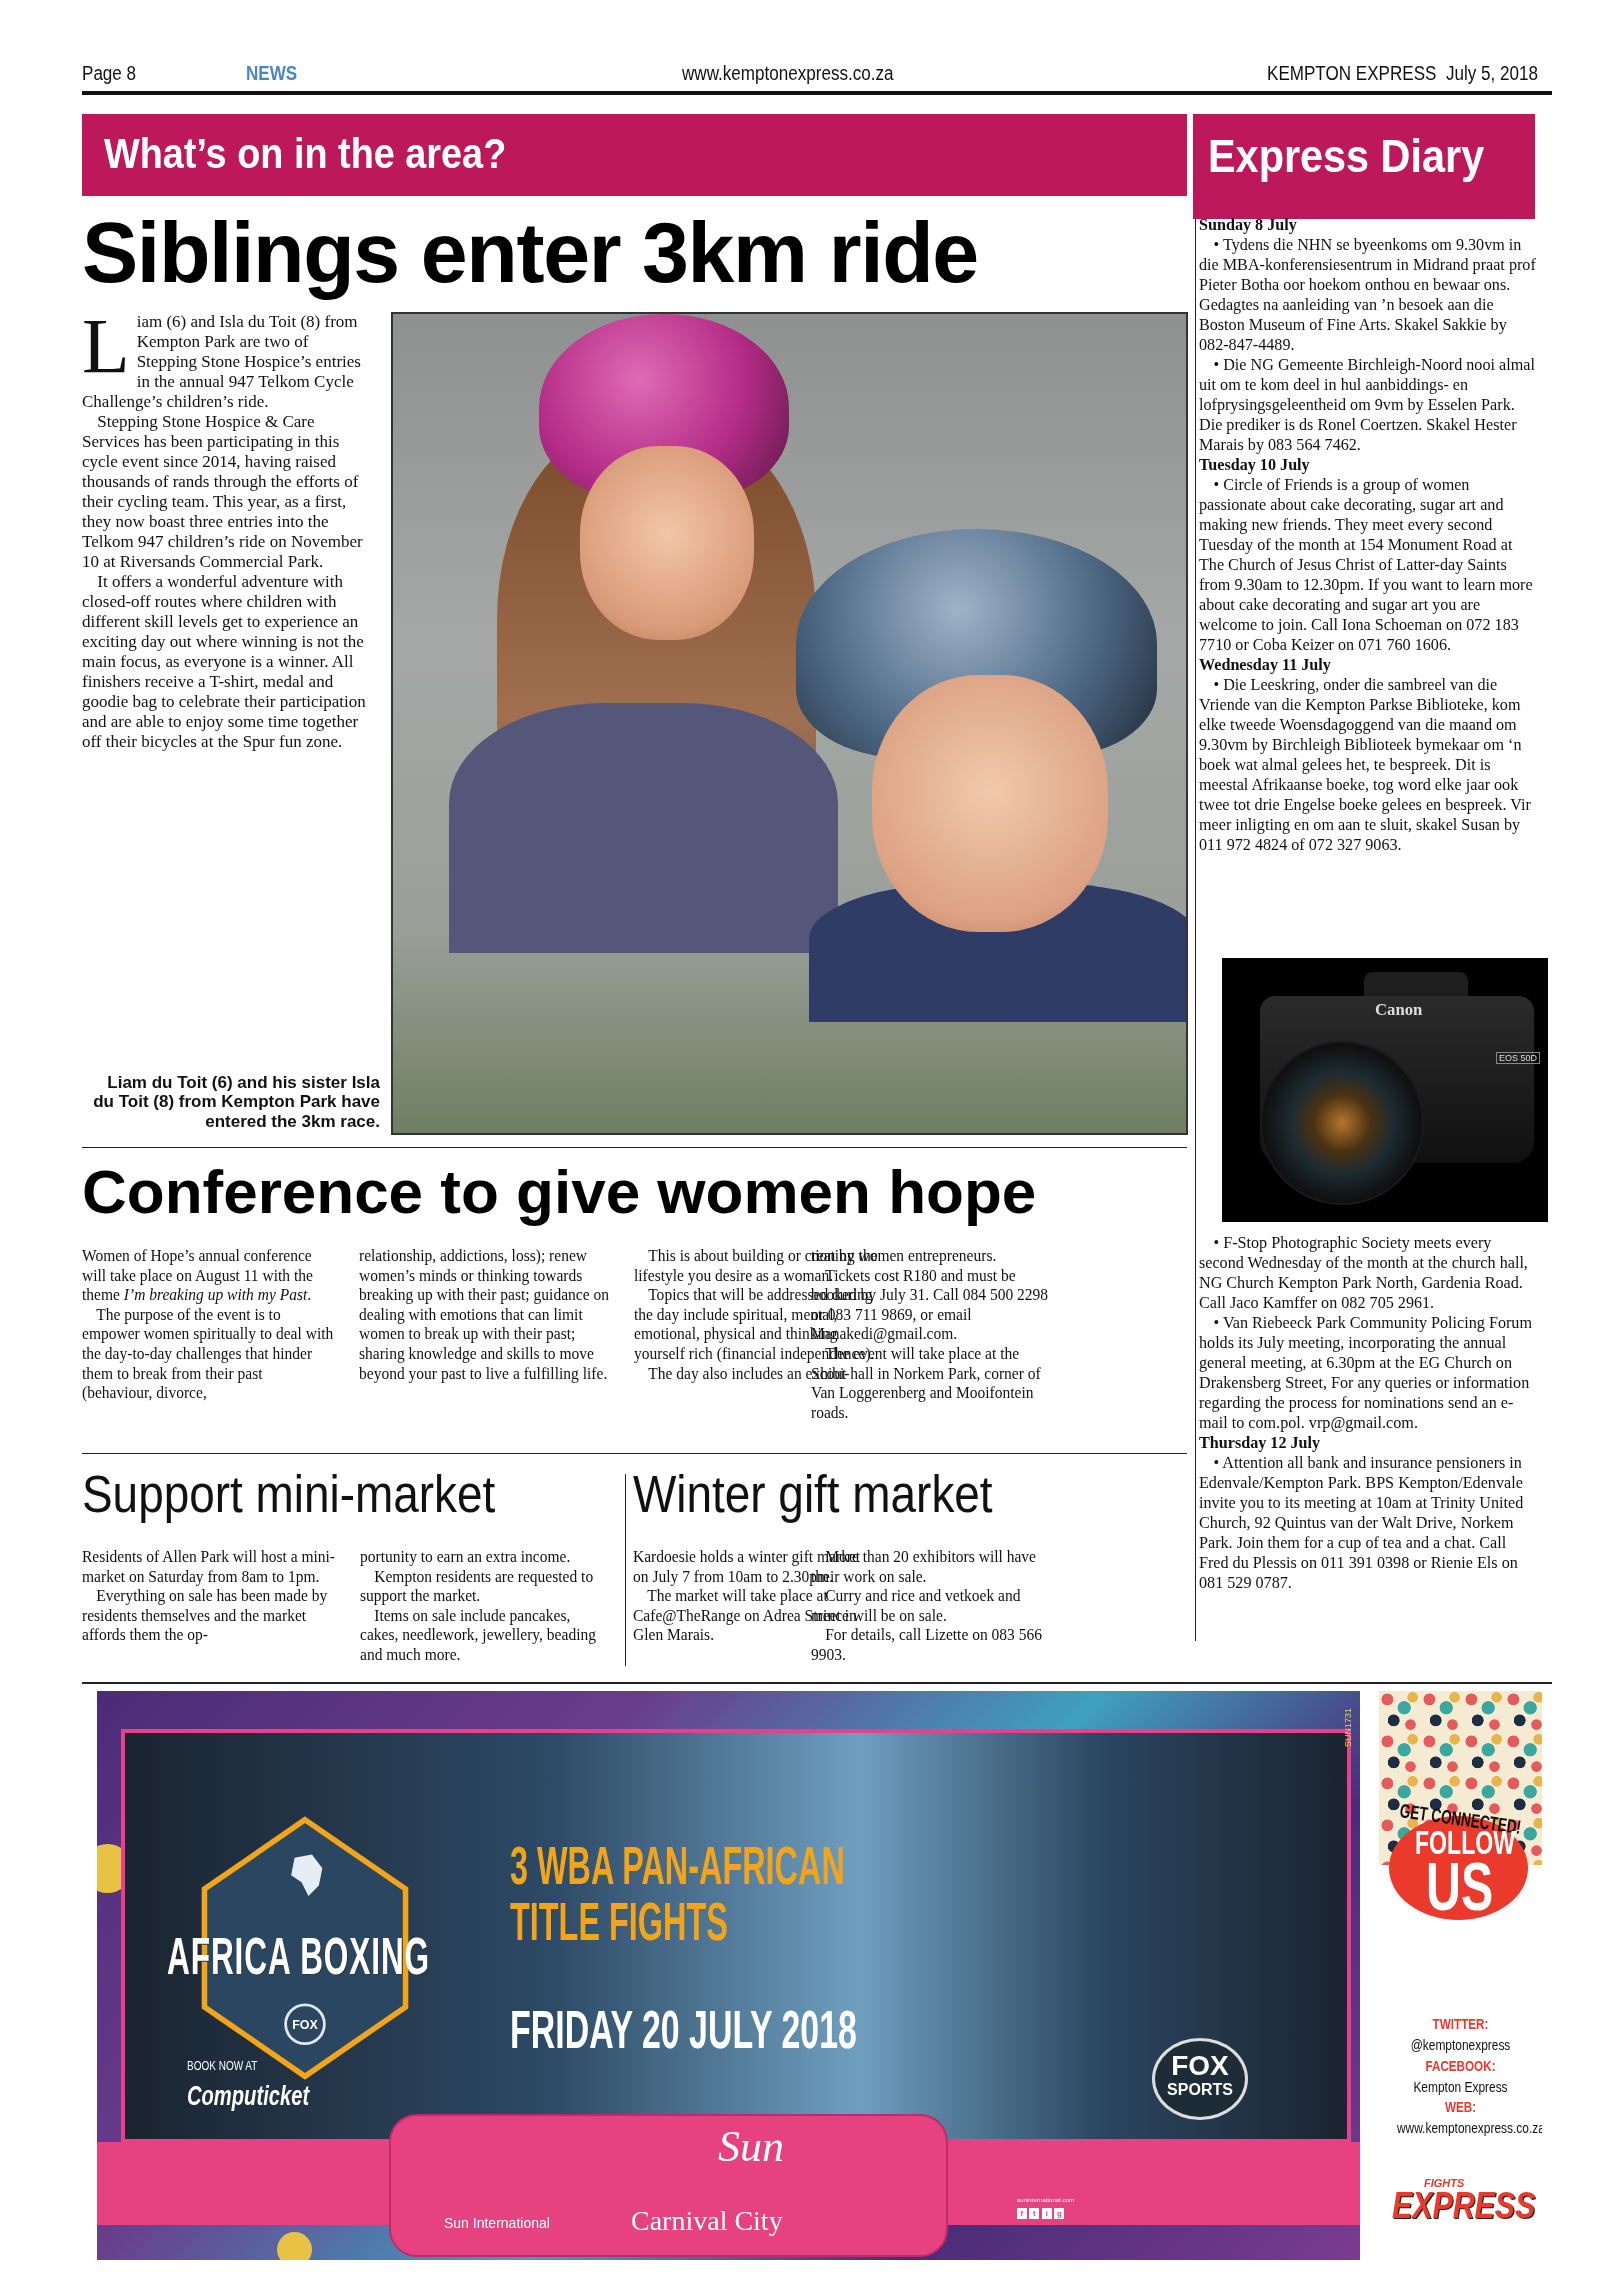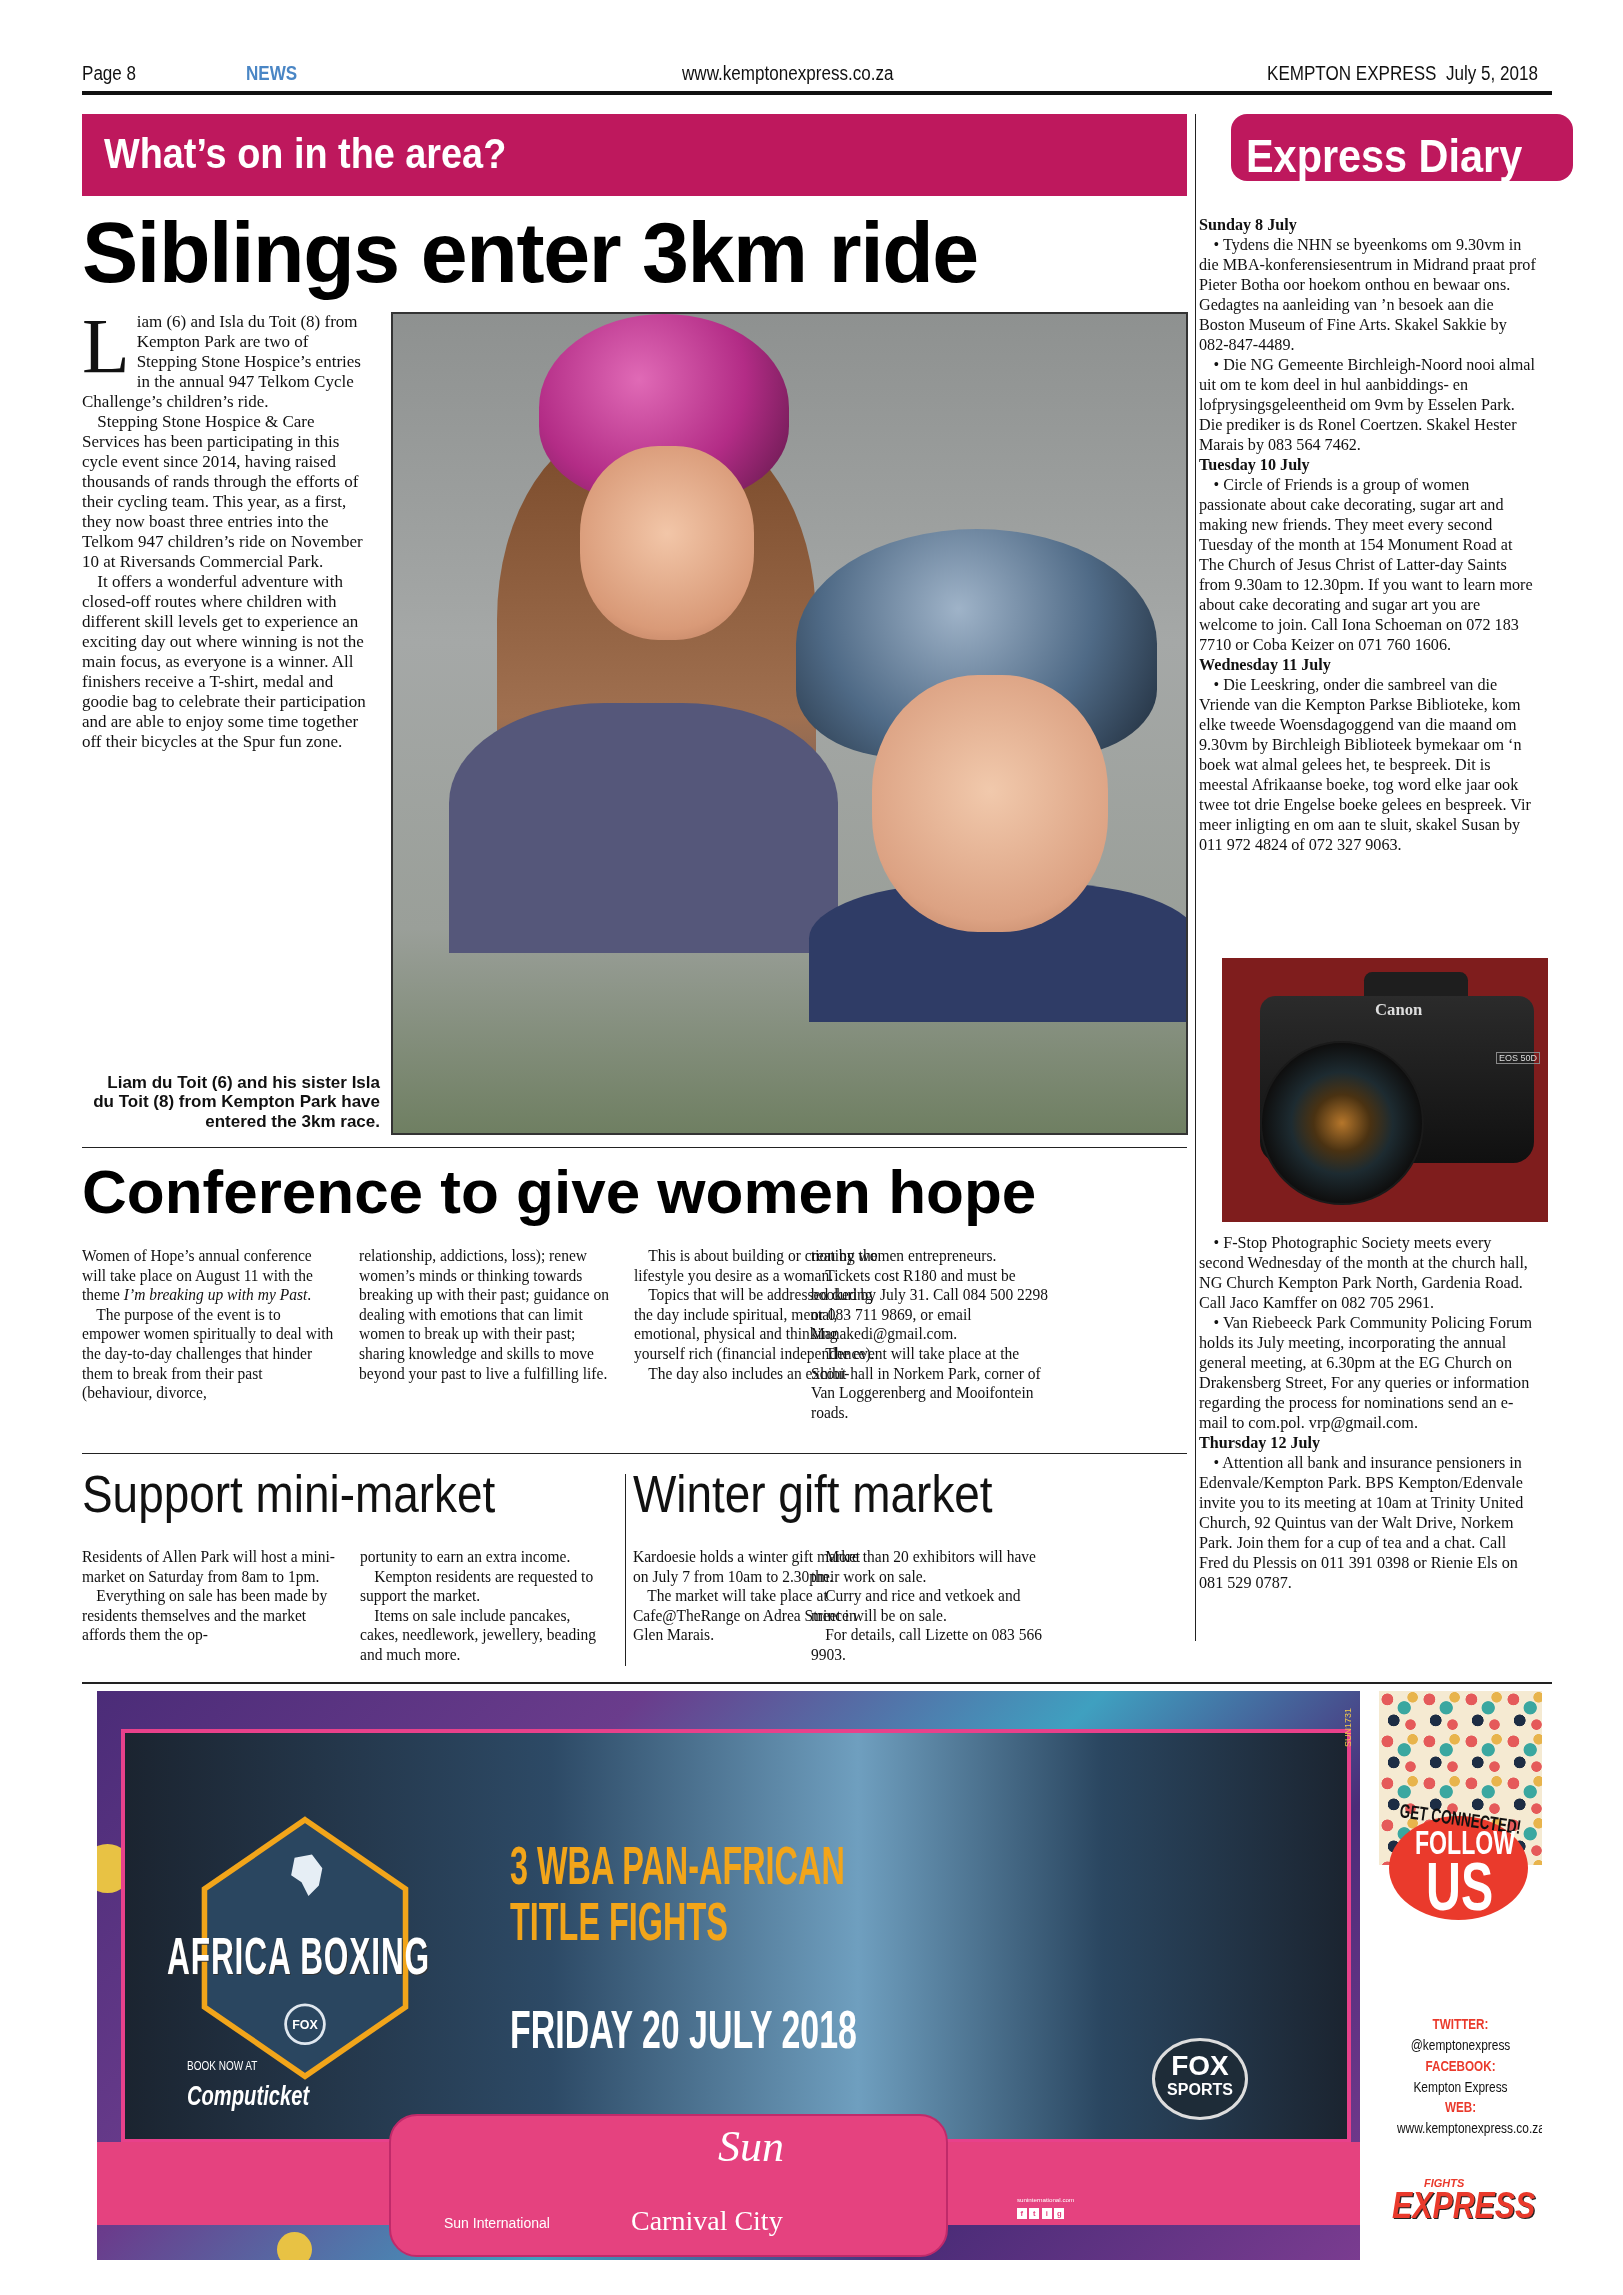--- a/index.html
+++ b/index.html
@@ -36,21 +36,21 @@
   .photo { background: linear-gradient(180deg, #8e9190 0%, #a5a8a7 40%, #9a9f99 75%, #6f7f62 100%); border: 2.1px solid #333; overflow: hidden; }
   .helmet-girl { position: absolute; left: 146px; top: 0px; width: 250px; height: 187px; border-radius: 50% 50% 40% 40%; background: radial-gradient(circle at 40% 35%, #e06ab6 0%, #b32c86 55%, #5a1746 100%); }
   .face-girl { position: absolute; left: 187px; top: 132px; width: 174px; height: 194px; border-radius: 45%; background: radial-gradient(circle at 50% 45%, #f2c6a8 0%, #d99a78 70%, #b47558 100%); }
   .hair-girl { position: absolute; left: 104px; top: 111px; width: 319px; height: 486px; border-radius: 40% 40% 20% 20%; background: linear-gradient(180deg, #7a4a2a, #a07050 60%, #4b4f66); }
   .body-girl { position: absolute; left: 56px; top: 389px; width: 389px; height: 250px; border-radius: 40% 40% 0 0; background: #55577a; }
   .helmet-boy { position: absolute; left: 403px; top: 215px; width: 361px; height: 229px; border-radius: 50% 50% 30% 30%; background: radial-gradient(circle at 45% 35%, #9fb3c8 0%, #4f6a86 55%, #1e2a38 100%); }
   .face-boy { position: absolute; left: 479px; top: 361px; width: 236px; height: 257px; border-radius: 45%; background: radial-gradient(circle at 50% 45%, #f1c9ac 0%, #dca283 70%, #b87b5d 100%); }
   .body-boy { position: absolute; left: 416px; top: 569px; width: 389px; height: 139px; border-radius: 40% 40% 0 0; background: #2f3c66; }
 
   
-  .camera { background: #7f1d1d; }
+  .camera { background: #000000; }
   .cam-body { position: absolute; left: 38px; top: 38px; width: 274px; height: 167px; background: linear-gradient(180deg,#2b2b2b,#101010); border-radius: 15.3px 15.3px 21px 21px; }
   .cam-prism { position: absolute; left: 142px; top: 14px; width: 104px; height: 42px; background: #1e1e1e; border-radius: 8.3px 8.3px 0 0; }
   .cam-lens { position: absolute; left: 38px; top: 83px; width: 160px; height: 160px; border-radius: 50%; background: radial-gradient(circle, #b5762b 0%, #4a3212 25%, #1d2b31 45%, #0f0f0f 70%, #2a2a2a 100%); border: 2.8px solid #1a1a1a; }
   .cam-brand { position: absolute; left: 153px; top: 42px; color: #ddd; font-weight: bold; font-size: 16.7px; font-family: "Liberation Serif", serif; }
   .cam-model { position: absolute; left: 274px; top: 94px; color: #ddd; font-size: 9px; font-family: "Liberation Sans", sans-serif; border: 0.7px solid #888; padding: 0.7px 2.1px; line-height: 9px; text-align: right; }
 
   
   .ad { background: linear-gradient(135deg, #4b2c78 0%, #6a3c8c 30%, #3fa0c0 55%, #4b2c78 75%, #7a3c90 100%); overflow: hidden; }
   .ad-inner { position: absolute; left: 24px; top: 38px; width: 1222px; height: 406px; border: 4.2px solid #e8418b; background: linear-gradient(90deg, #1b2430 0%, #2d4a66 35%, #6f9fbf 60%, #2a4660 80%, #1b2430 100%); }
   .ad-hexagon { position: absolute; left: 76px; top: 83px; width: 208px; height: 264px; }
@@ -95,21 +95,21 @@
 <div class="abs hdr" style="left:82px;">Page 8</div>
 <div class="abs hdr" style="left:246px; color:#4a86c5; font-weight:bold;">NEWS</div>
 <div class="abs hdr" style="left:682px;">www.kemptonexpress.co.za</div>
 <div class="abs hdr" style="left:1267px; white-space:pre;">KEMPTON EXPRESS  July 5, 2018</div>
 <div class="abs hdr-rule"></div>
 
 <div class="abs banner" style="left:82px; top:114px; width:1105px; height:82px;">
   <span style="position:absolute; left:22px; top:15.3px; font-size:43px; transform:scaleX(0.88); transform-origin:left;">What’s on in the area?</span>
 </div>
 <div class="abs" style="left:1195px; top:114px; width:1.4px; height:1527px; background:#222;"></div>
-<div class="abs banner" style="left:1231px; top:114px; width:342px; height:67px;border-radius:16px;">
+<div class="abs banner" style="left:1193px; top:114px; width:342px; height:105px;">
   <span style="position:absolute; left:15.3px; top:15.3px; font-size:46px; transform:scaleX(0.9); transform-origin:left;">Express Diary</span>
 </div>
 
 <div class="abs headline" style="left:82px; top:203px; font-size:86px; letter-spacing:-1.4px; transform:scaleX(0.98); transform-origin:left;">Siblings enter 3km ride</div>
 
 <div class="abs body-text" style="left:82px; top:312px; width:285px;">
   <p class="noind"><span class="dropcap">L</span><span>iam (6) and Isla du Toit (8) from Kempton Park are two of Stepping Stone Hospice’s entries in the annual 947 Telkom Cycle Challenge’s children’s ride.</span></p>
   <p>Stepping Stone Hospice &amp; Care Services has been participating in this cycle event since 2014, having raised thousands of rands through the efforts of their cycling team. This year, as a first, they now boast three entries into the Telkom 947 children’s ride on November 10 at Riversands Commercial Park.</p>
   <p>It offers a wonderful adventure with closed-off routes where children with different skill levels get to experience an exciting day out where winning is not the main focus, as everyone is a winner. All finishers receive a T-shirt, medal and goodie bag to celebrate their participation and are able to enjoy some time together off their bicycles at the Spur fun zone.</p>
 </div>

